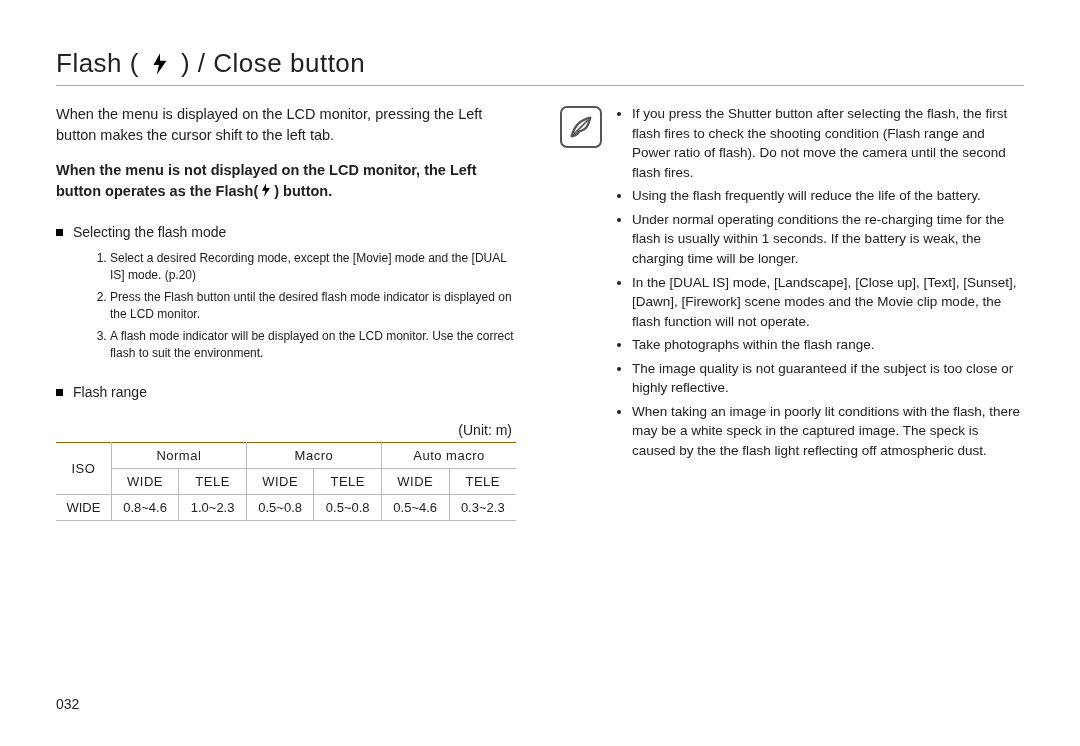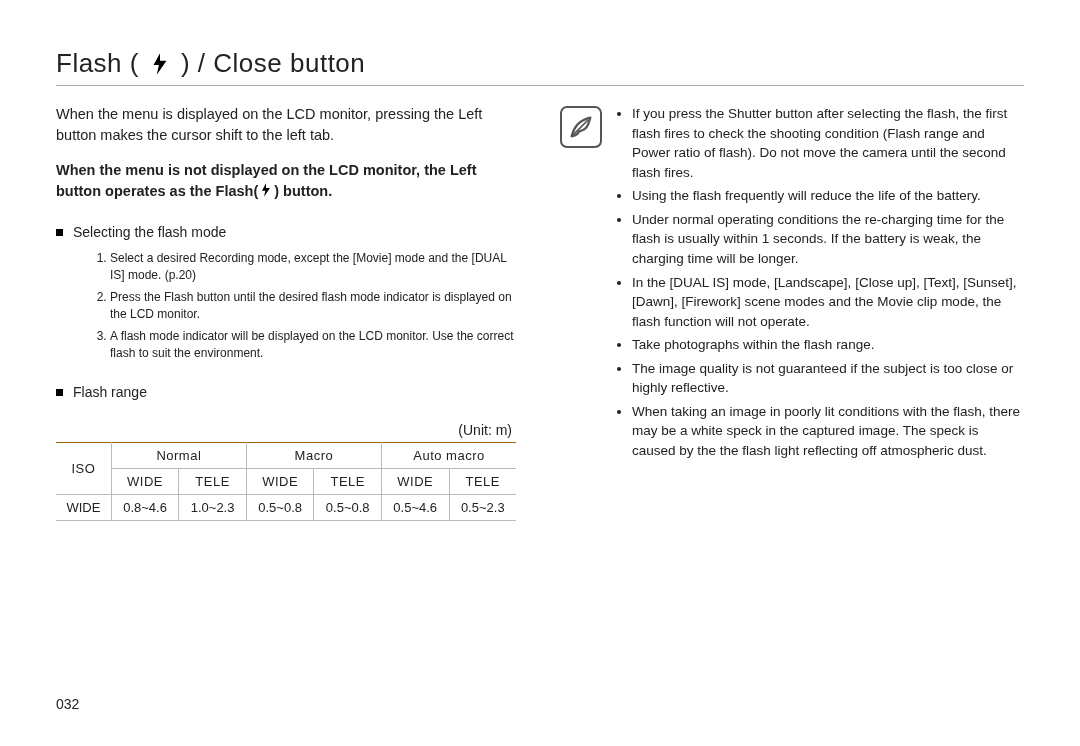--- a/index.html
+++ b/index.html
@@ -168,21 +168,21 @@
         </tr>
       </thead>
       <tbody>
         <tr>
           <td>WIDE</td>
           <td>0.8~4.6</td>
           <td>1.0~2.3</td>
           <td>0.5~0.8</td>
           <td>0.5~0.8</td>
           <td>0.5~4.6</td>
-          <td>0.5~2.3</td>
+          <td>0.3~2.3</td>
         </tr>
       </tbody>
     </table>
   </div>
 
   <div class="col-right">
     <div class="note-icon">
       <svg viewBox="0 0 24 24" width="28" height="28">
         <path d="M4 20 C6 12 10 6 20 4 C18 10 18 14 10 16 C10 16 10 19 4 20 Z" fill="none" stroke="#555" stroke-width="2" stroke-linejoin="round"></path>
         <path d="M4 20 C8 16 12 12 18 6" fill="none" stroke="#555" stroke-width="1.5"></path>

